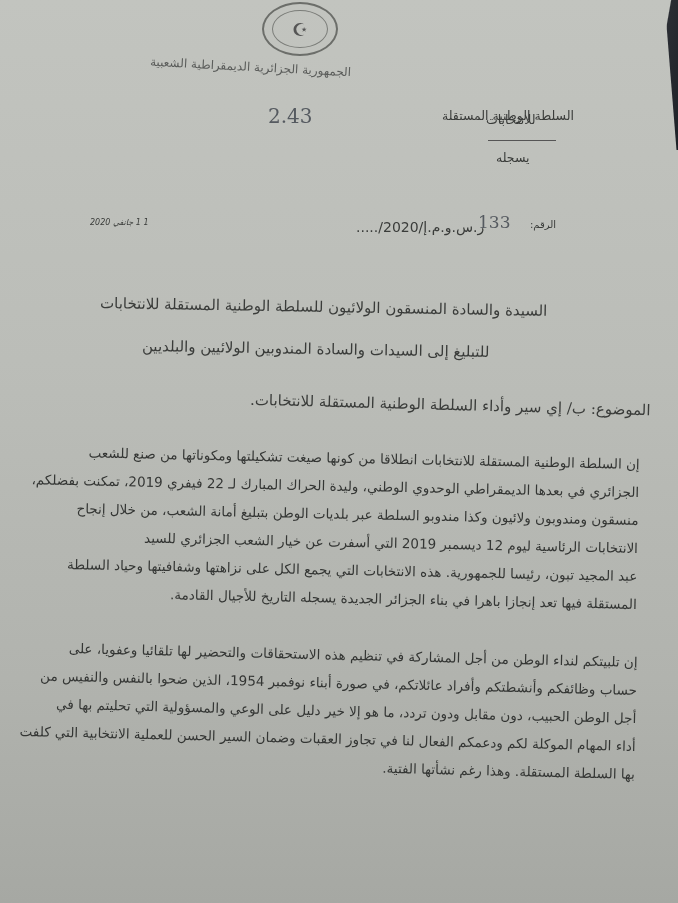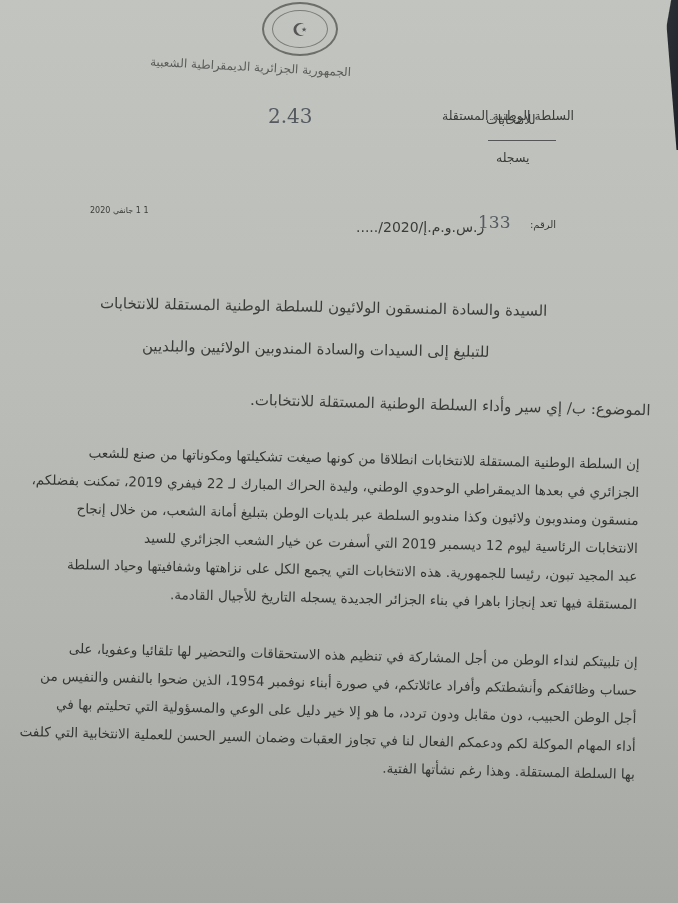--- a/index.html
+++ b/index.html
@@ -48,21 +48,21 @@
 
   <div class="t faint" style="left:150px; top:60px; font-size:12px; transform:rotate(3deg);">الجمهورية الجزائرية الديمقراطية الشعبية</div>
 
   <div class="t" style="left:442px; top:92px; font-size:12.5px;margin-top:16px;">السلطة الوطنية المستقلة</div>
   <div class="t" style="left:486px; top:112px; font-size:12.5px;">للانتخابات</div>
   <div class="hr"></div>
   <div class="t" style="left:496px; top:150px; font-size:12.5px;">يسجله</div>
 
   <div class="t handwrite" style="left:268px; top:104px; font-size:20px; direction:ltr;">2.43</div>
 
-  <div class="t" style="left:90px; top:206px; font-size:8px;">1 1 جانفي 2020</div>
+  <div class="t" style="left:90px; top:218px; font-size:8px;font-style:italic;">1 1 جانفي 2020</div>
 
   <div class="t" style="left:356px; top:219px; font-size:14px; direction:ltr;text-align:right;">...../ر.س.و.م.إ/2020</div>
   <div class="t handwrite" style="left:478px; top:212px; font-size:17px; direction:ltr;">133</div>
   <div class="t" style="left:530px; top:219px; font-size:10px;">الرقم:</div>
 
   <div class="t" style="left:100px; top:298px; font-size:15px; font-family:'DejaVu Serif', serif; transform:rotate(1deg);">السيدة والسادة المنسقون الولائيون للسلطة الوطنية المستقلة للانتخابات</div>
   <div class="t" style="left:142px; top:340px; font-size:15px; font-family:'DejaVu Serif', serif; transform:rotate(1deg);">للتبليغ إلى السيدات والسادة المندوبين الولائيين والبلديين</div>
 
   <div class="t" style="left:250px; top:396px; font-size:15px; font-family:'DejaVu Serif', serif; transform:rotate(1.5deg);">
     <span>الموضوع:</span>

